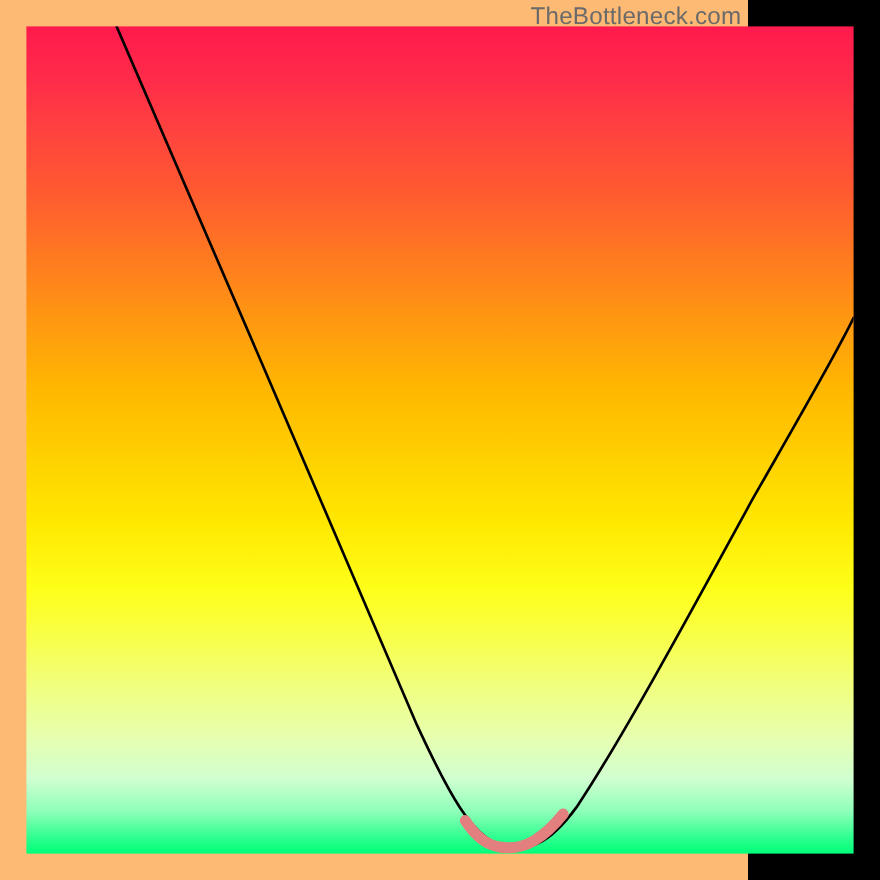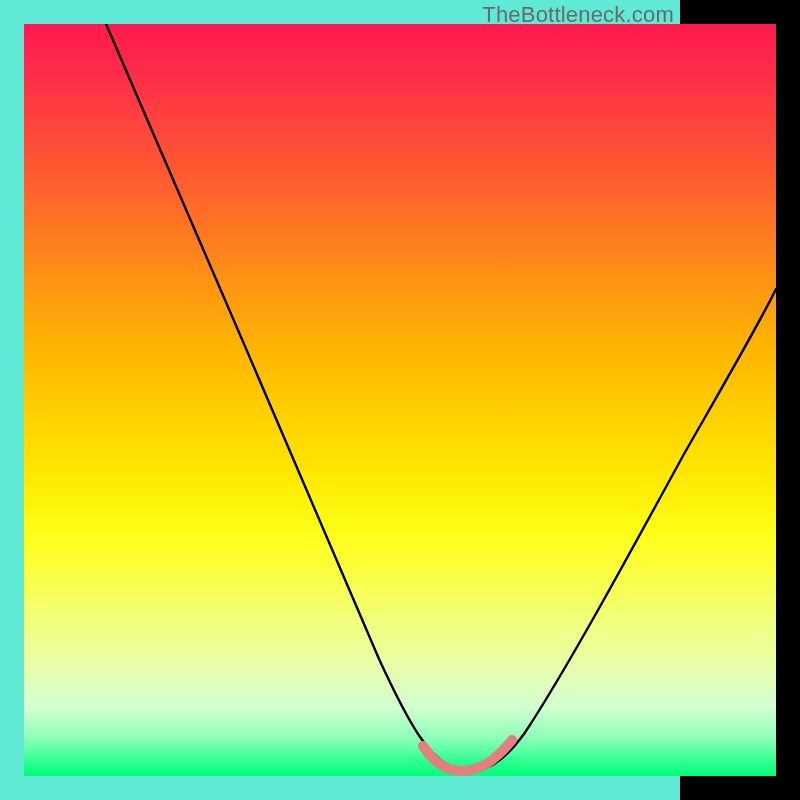--- a/index.html
+++ b/index.html
@@ -7,21 +7,21 @@
     width: 800px;
     height: 800px;
     overflow: hidden;
     font-family: Arial, Helvetica, sans-serif;
     background: #000;
   }
   .chart-container {
     position: relative;
     width: 680px;
     height: 800px;
-    background: #5eead4;
+    background: #fdba74;
   }
   .plot-area {
     position: absolute;
     left: 24px;
     top: 24px;
     width: 752px;
     height: 752px;
     background: linear-gradient(to bottom,
       #ff1a4d 0%,
       #ff2a4a 6%,

